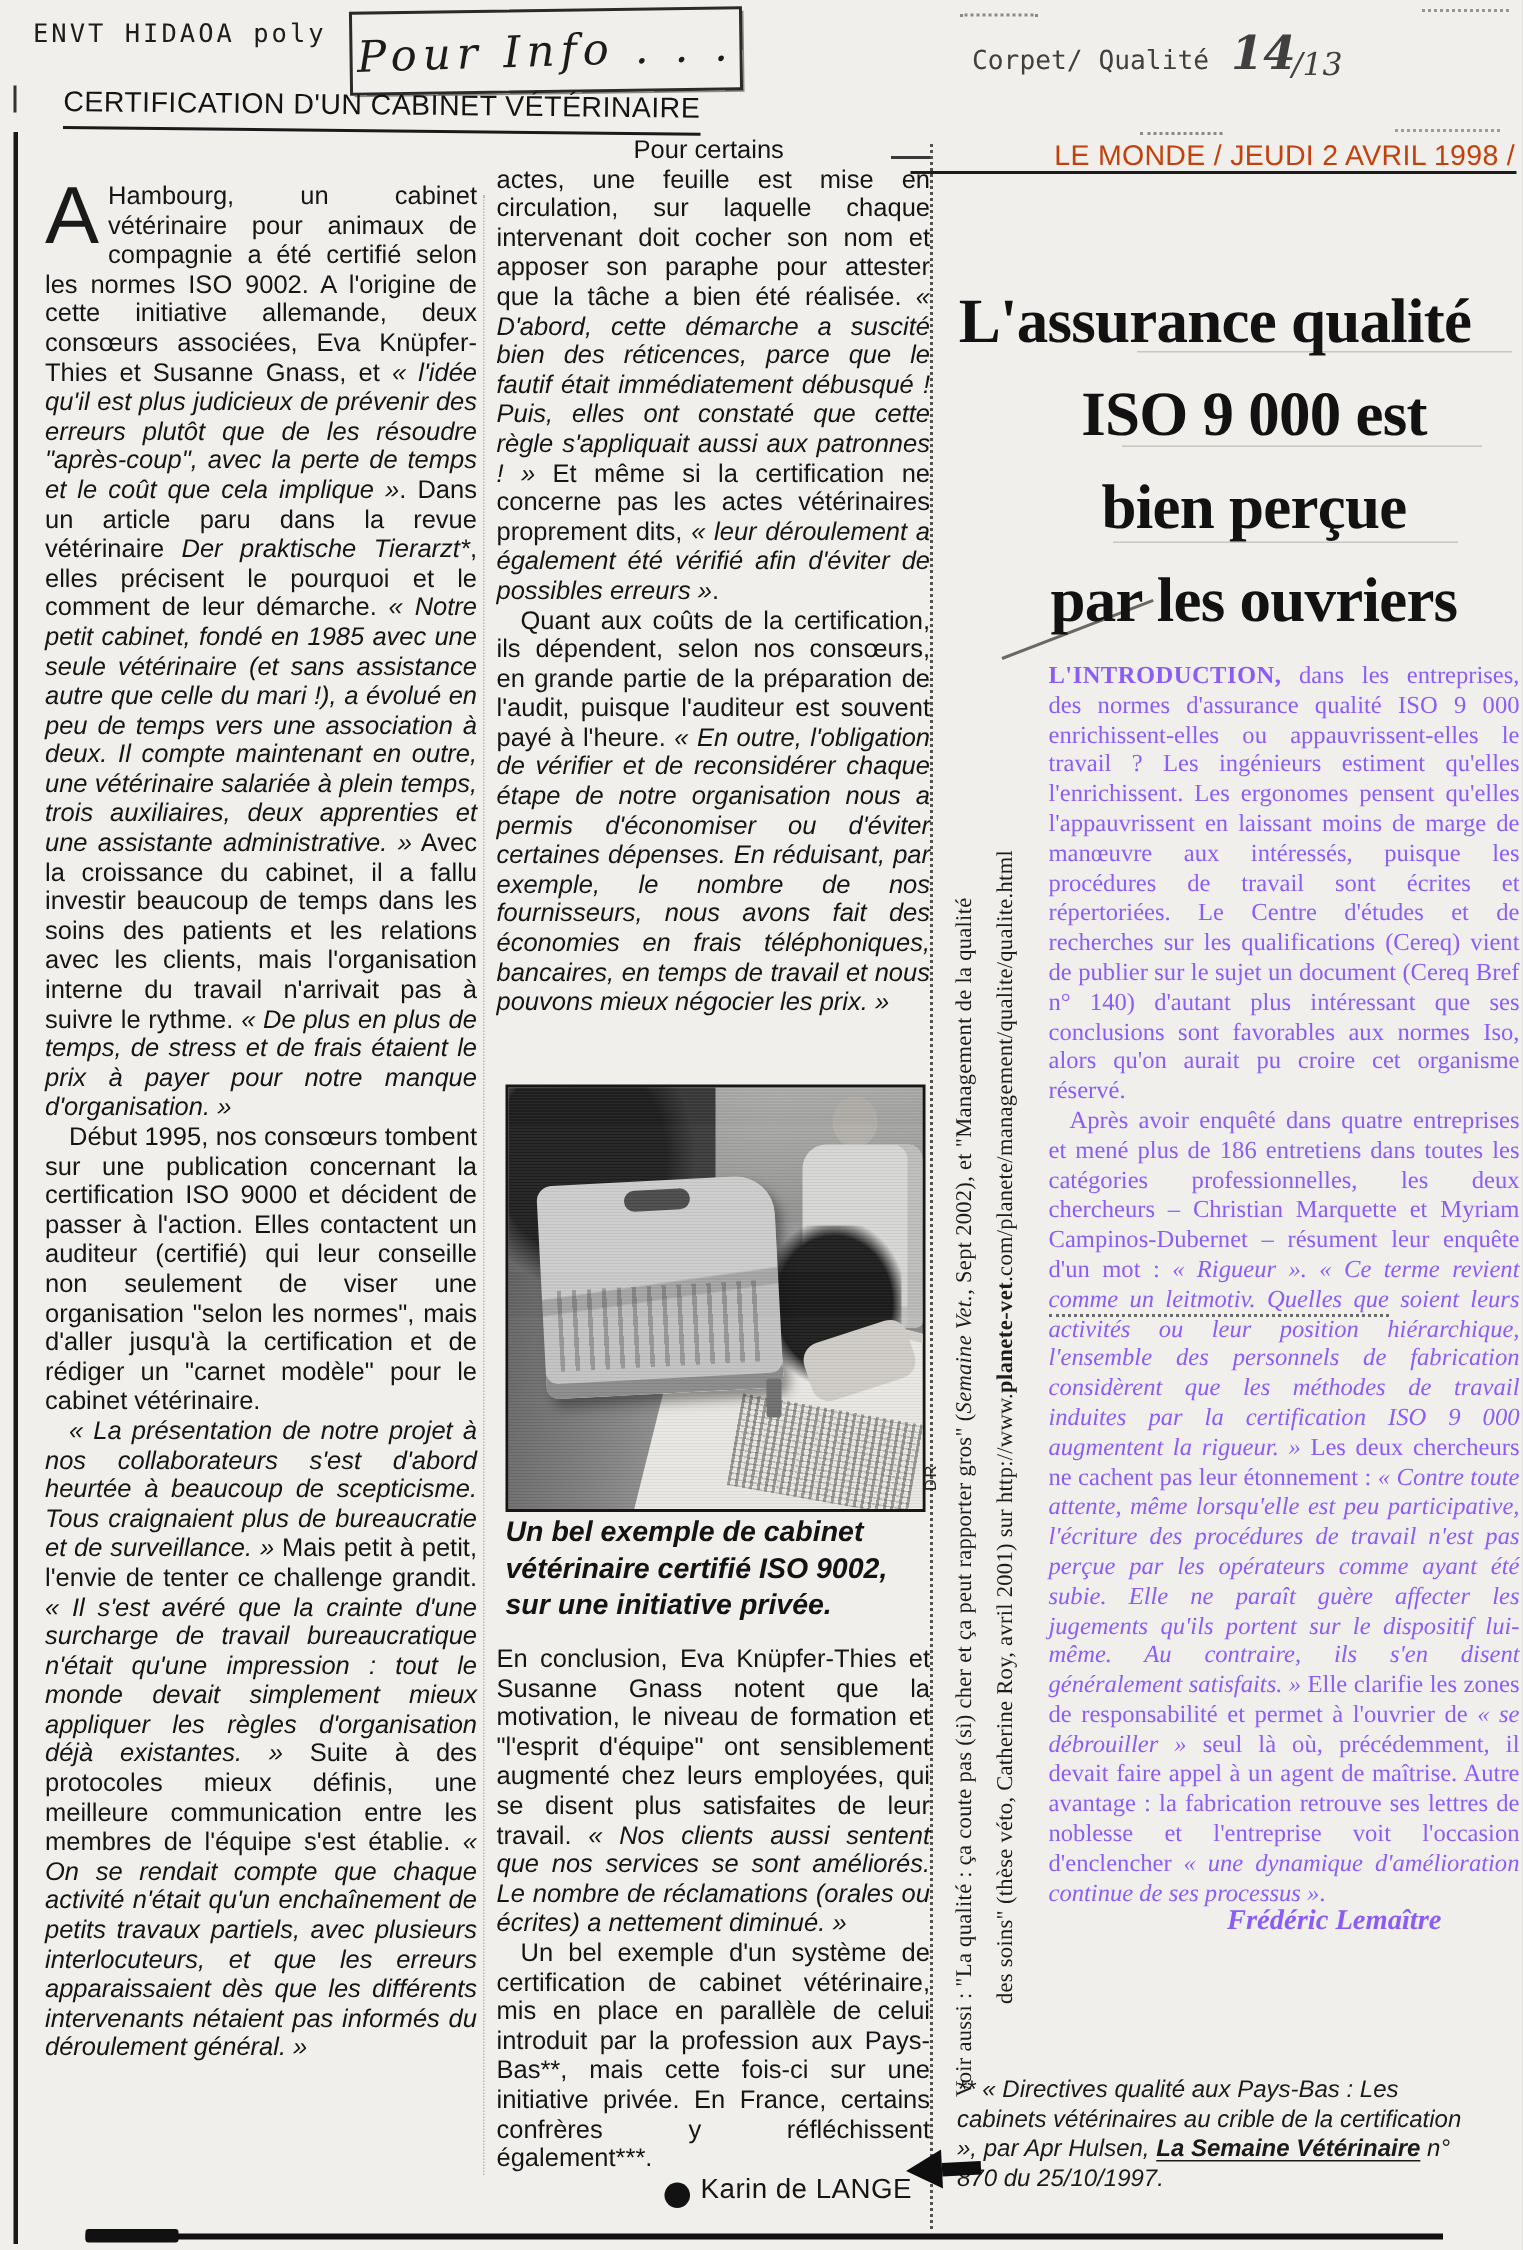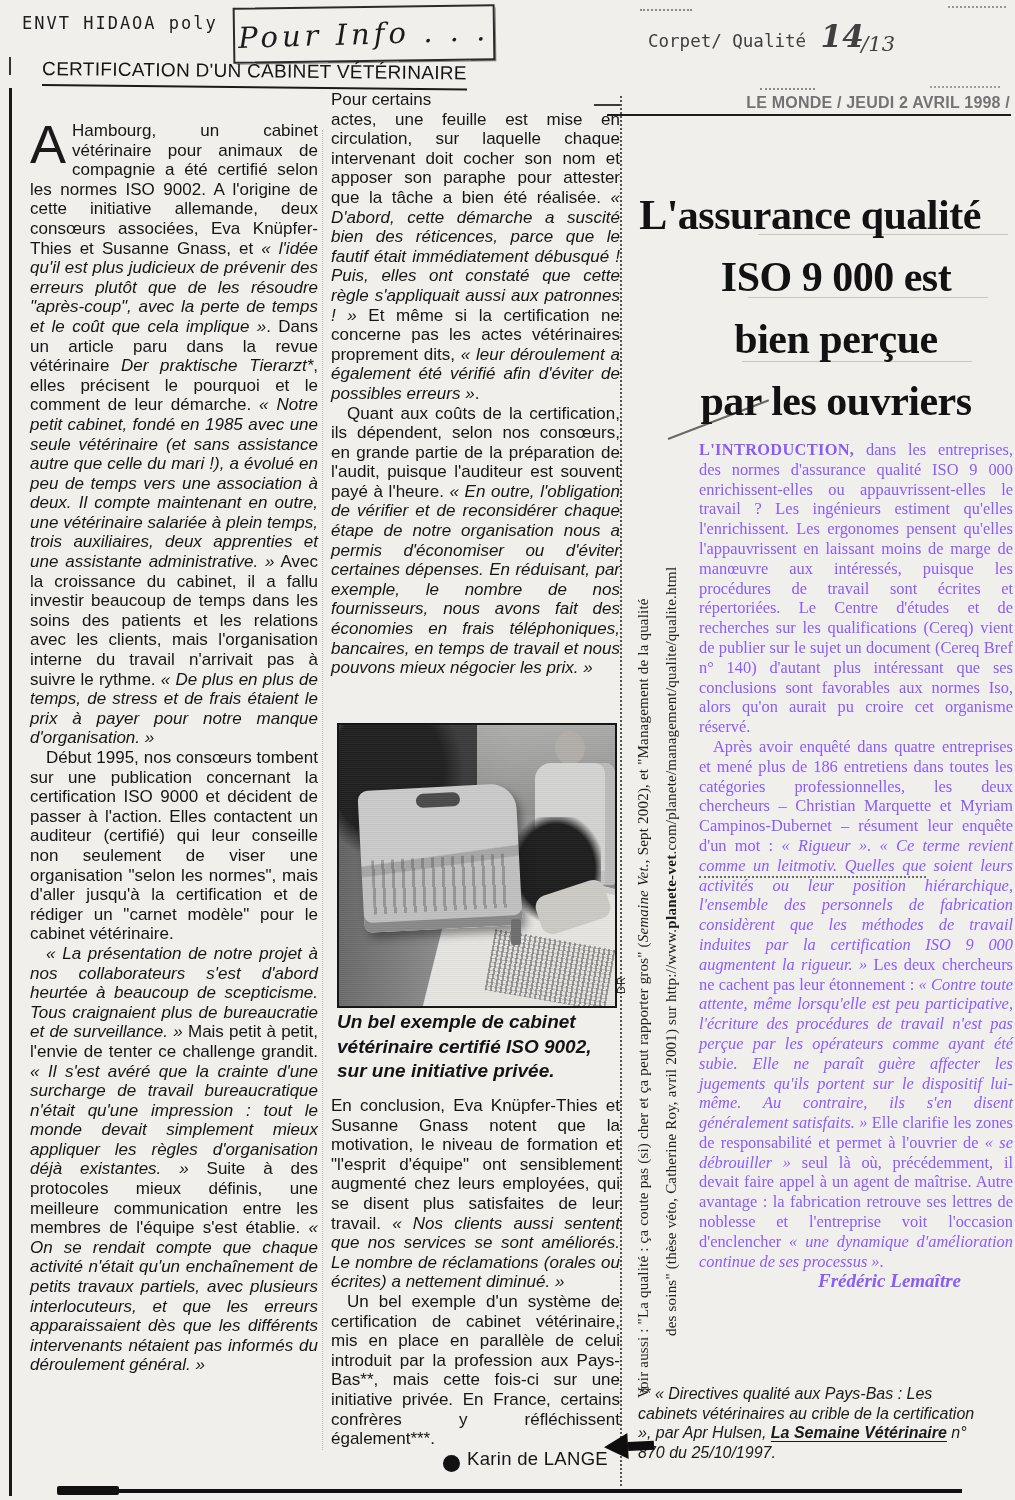--- a/index.html
+++ b/index.html
@@ -10,21 +10,21 @@
   
   .stamp{left:22px;top:13px;font-family:"DejaVu Sans Mono",monospace;font-size:17px;letter-spacing:2px;color:#1d1d1d;}
   .note-box{left:233px;top:6px;width:258px;height:52px;border:2.5px solid #2a2a2a;transform:rotate(-0.8deg);
             display:flex;align-items:center;justify-content:center;box-shadow:2px 2px 0 -1px #8a8a86;}
   .note-text{font-family:"DejaVu Serif",serif;font-style:italic;font-size:29px;letter-spacing:4px;color:#1c1c1c;transform:rotate(-1deg);}
   .ref{left:648px;top:18px;font-family:"DejaVu Sans Mono",monospace;font-size:17.5px;color:#404040;white-space:nowrap;}
   .ref-big{font-family:"DejaVu Serif",serif;font-style:italic;font-weight:bold;font-size:31px;position:relative;z-index:2;margin-left:4px;}
   .ref-small{font-family:"DejaVu Serif",serif;font-style:italic;font-size:21px;margin-left:-13px;vertical-align:-4px;}
   .kicker{left:42px;top:58px;font-size:19px;letter-spacing:0.3px;color:#141414;border-bottom:2.5px solid #1a1a1a;
           padding-bottom:4px;transform:rotate(0.6deg);transform-origin:left bottom;}
-  .masthead{top:94px;right:5px;font-weight:bold;font-size:16px;letter-spacing:0.2px;color:#737373;}
+  .masthead{top:94px;right:5px;font-weight:normal;font-size:19px;letter-spacing:0.2px;color:#c2410c;}
   .masthead-rule{left:607px;top:114px;width:404px;height:2px;background:#1c1c1c;}
 
   
   .edge-line-a{left:9px;top:57px;width:2px;height:18px;background:#333;}
   .edge-line-b{left:9px;top:88px;width:2.5px;height:1408px;background:#191919;}
   .bottom-bar{left:57px;top:1489px;width:905px;height:4px;background:#111;}
   .bottom-blob{left:57px;top:1486px;width:62px;height:9px;background:#111;border-radius:2px;}
   .divider-dotted{left:620px;top:96px;height:1390px;border-left:2px dotted #55524e;width:0;}
   .divider-faint{left:322px;top:130px;height:1320px;border-left:1px dotted #b9b7b2;width:0;}
   .dash1{left:640px;top:9px;width:52px;border-top:2px dotted #8a8a86;}
@@ -36,21 +36,21 @@
   .hl-bleed{height:1px;background:#c8c6c0;}
 
   
   .col{width:289px;font-size:17px;line-height:19.6px;text-align:justify;color:#151515;}
   .col p{margin:0;}
   .col p + p{text-indent:16px;}
   .col1{left:30px;top:121px;width:288px;}
   .col2-top{left:331px;top:90px;}
   .col2-bottom{left:331px;top:1096px;}
   .dropcap{float:left;font-size:54px;line-height:44px;padding:1px 6px 0 0;color:#1a1a1a;}
-  .cont-line{text-align:left;padding-right:6px;}
+  .cont-line{text-align:center;padding-right:6px;}
   .col2-byline{margin-top:16px;text-align:right;padding-right:12px;font-size:18.5px;letter-spacing:0.3px;text-indent:0;}
   .byline-star{display:inline-block;width:17px;height:17px;border-radius:50%;background:#121212;color:#f0efec;
                font-size:12px;line-height:17px;text-align:center;vertical-align:-2px;margin-right:7px;}
 
   
   .photo-wrap{left:337px;top:723px;width:276px;height:281px;border:2px solid #161616;overflow:hidden;
               background:linear-gradient(100deg,#5c5c5c 0%,#7d7d7d 30%,#9a9a9a 55%,#868686 100%);}
   .ph{position:absolute;}
   .ph-wall{left:0;top:0;width:100%;height:32%;background:linear-gradient(180deg,#b7b7b5,#8f8f8d);opacity:.75;}
   .ph-person-left{left:-12px;top:-10px;width:150px;height:160px;

